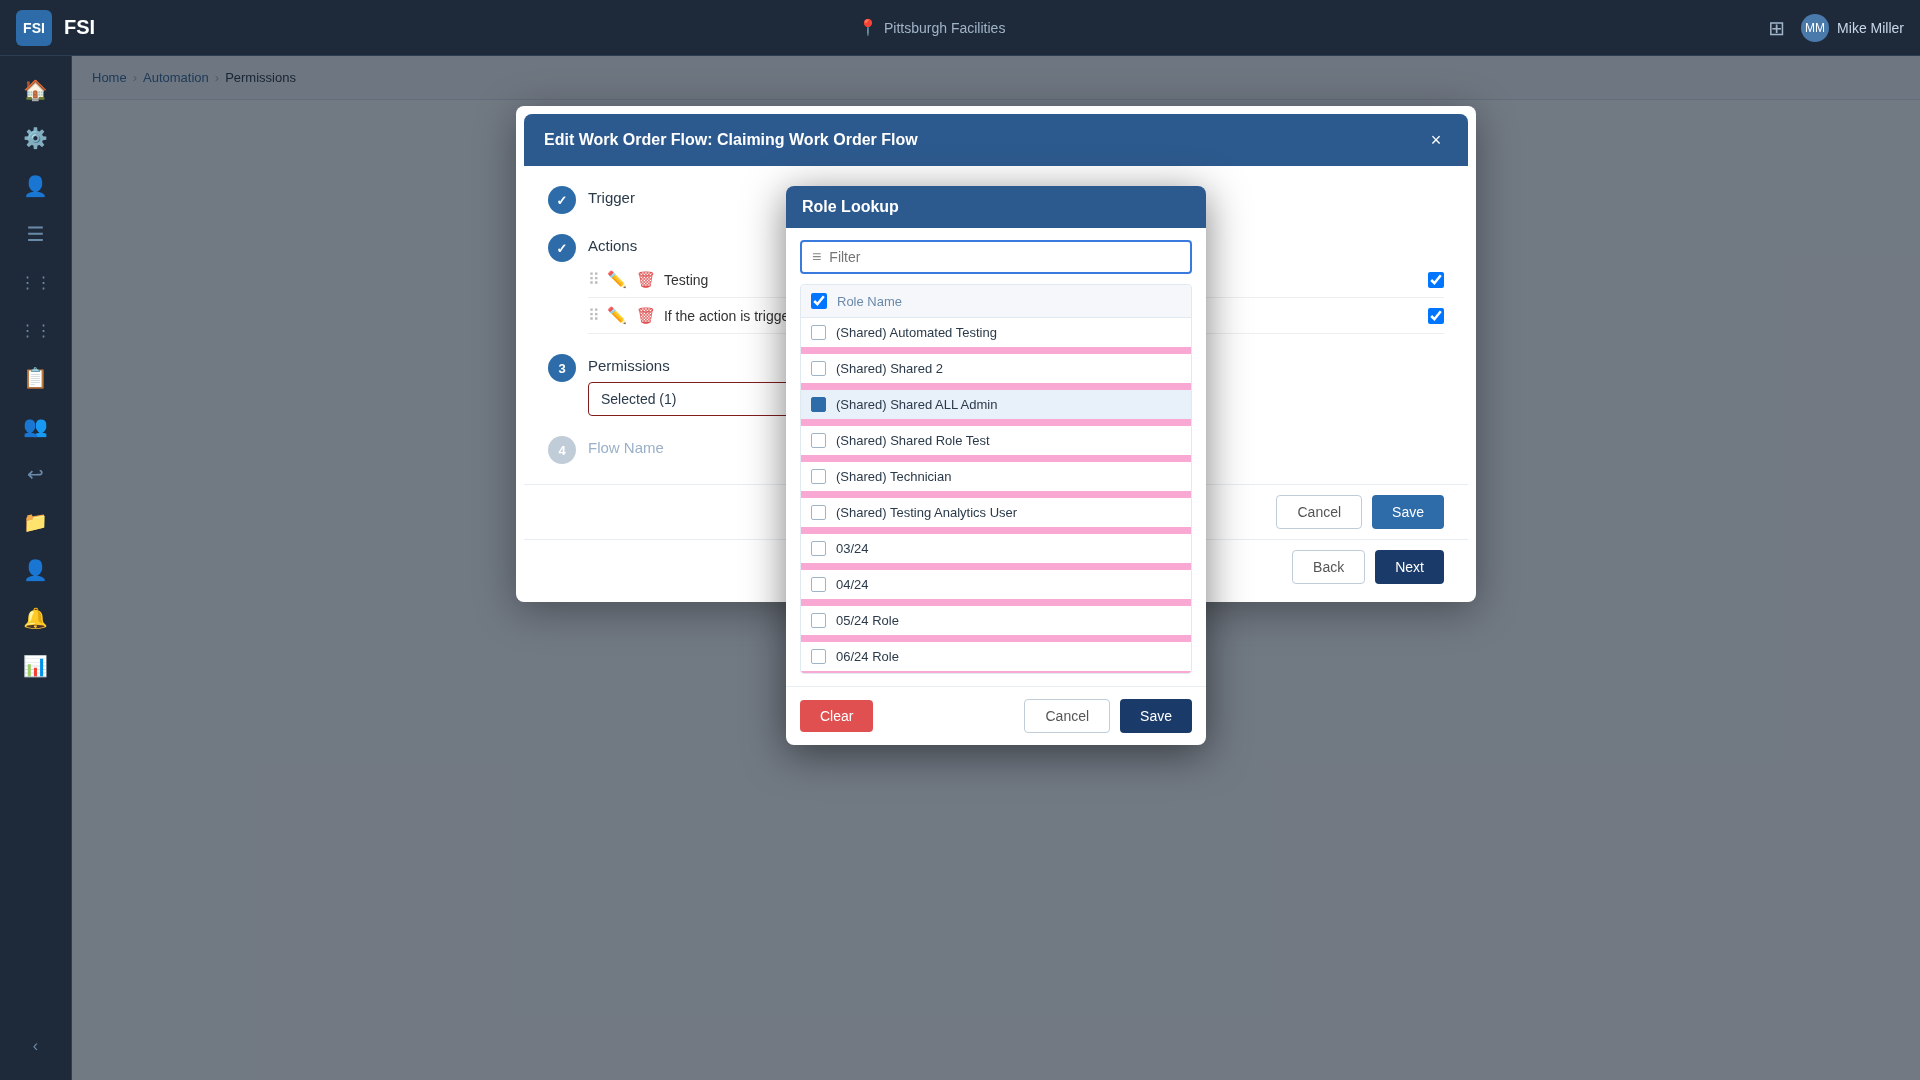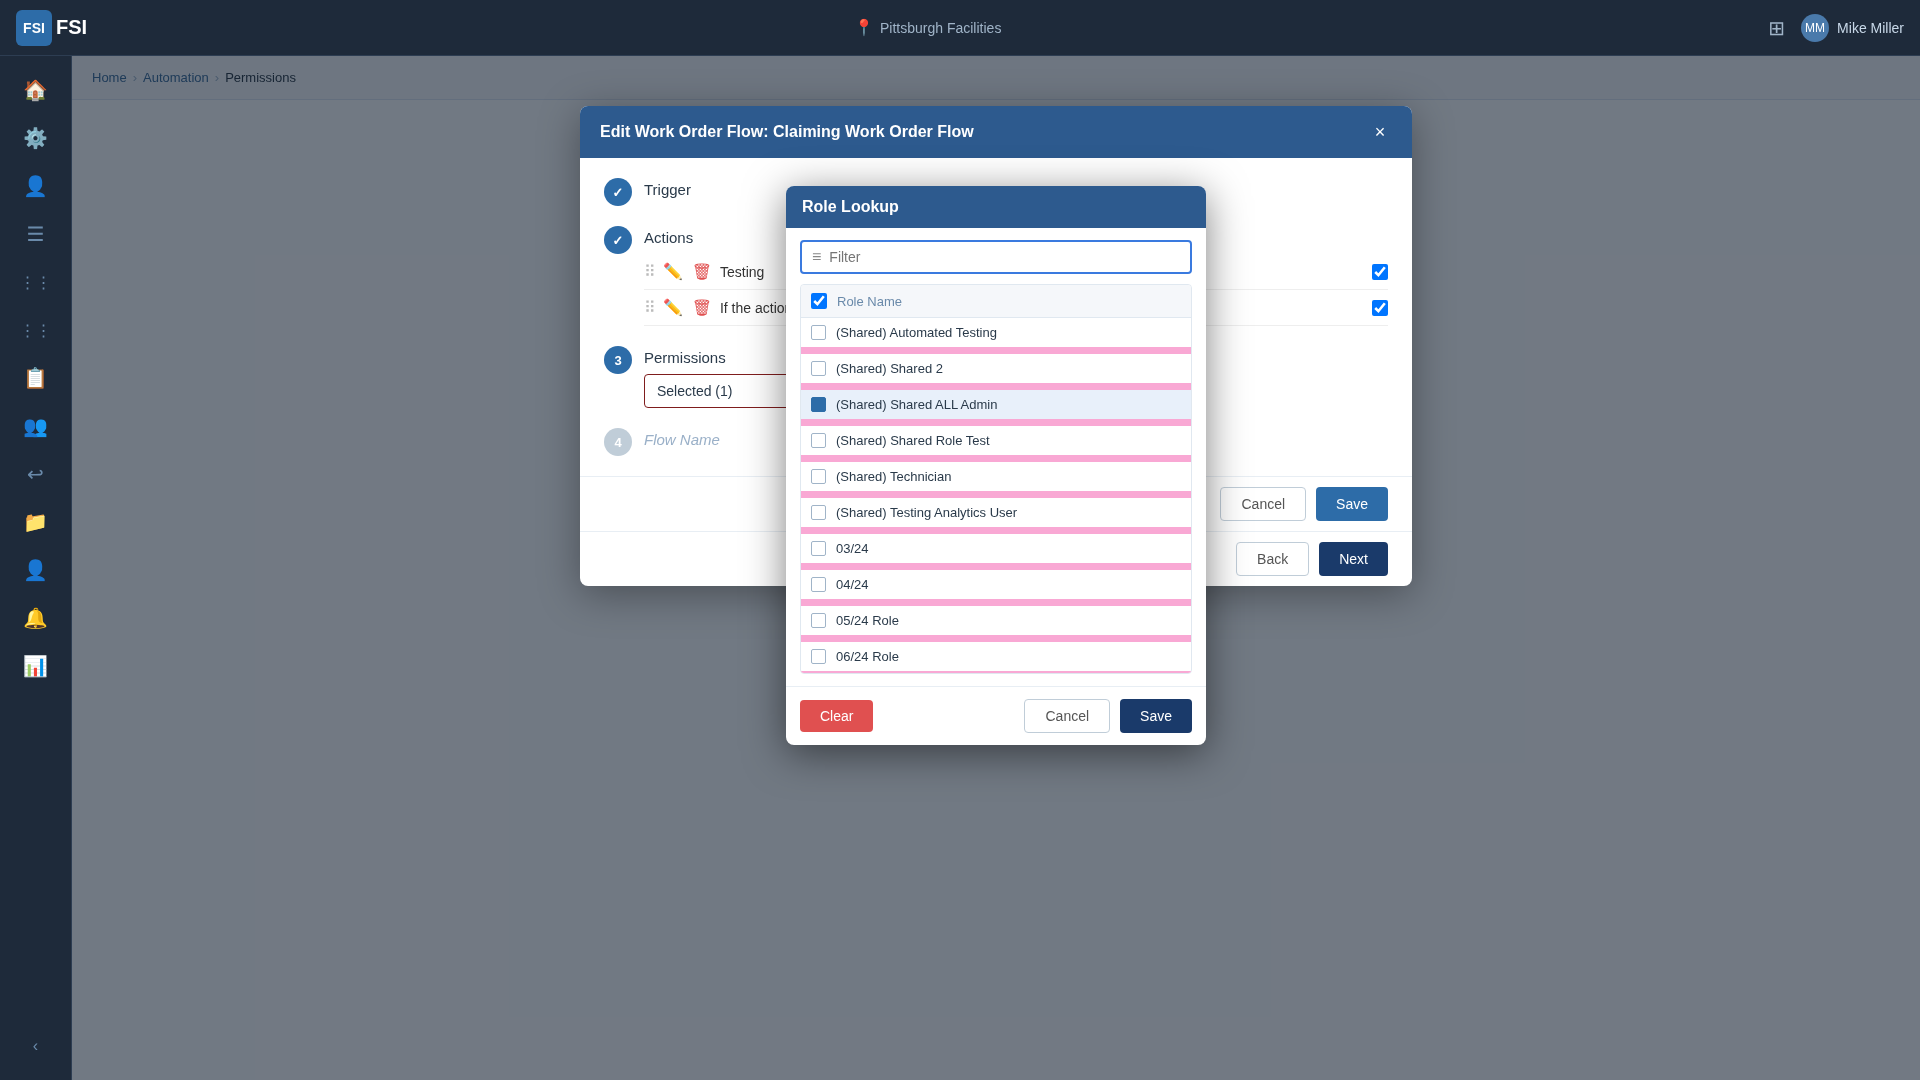--- a/index.html
+++ b/index.html
@@ -4,21 +4,21 @@
   <style>
     * { box-sizing: border-box; margin: 0; padding: 0; }
     body { font-family: 'Segoe UI', Arial, sans-serif; background: #1e2a3a; width: 1920px; height: 1080px; overflow: hidden; position: relative; }
 
     
     .topbar {
       position: absolute; top: 0; left: 0; right: 0; height: 56px;
       background: #1e2a3a; display: flex; align-items: center; padding: 0 16px;
       border-bottom: 1px solid #2d3d52;
     }
-    .topbar-logo { display: flex; align-items: center; }
+    .topbar-logo { display: flex; align-items: center; gap: 8px; }
     .topbar-logo-box { width: 36px; height: 36px; background: #2d6ca8; border-radius: 6px; display: flex; align-items: center; justify-content: center; }
     .topbar-logo-box span { color: white; font-weight: bold; font-size: 14px; }
     .topbar-brand { color: white; font-size: 20px; font-weight: 600; margin-left: 4px; }
     .topbar-center { flex: 1; display: flex; justify-content: center; align-items: center; gap: 6px; }
     .topbar-location { color: #a0b4c8; font-size: 14px; display: flex; align-items: center; gap: 4px; }
     .topbar-right { display: flex; align-items: center; gap: 16px; }
     .topbar-user { color: #c8d8e8; font-size: 14px; display: flex; align-items: center; gap: 8px; }
     .avatar { width: 28px; height: 28px; border-radius: 50%; background: #4a7aab; display: flex; align-items: center; justify-content: center; color: white; font-size: 12px; }
 
     
@@ -41,22 +41,22 @@
     .breadcrumb-bar {
       height: 44px; background: #e8eef4; display: flex; align-items: center; padding: 0 20px; gap: 6px;
       font-size: 13px; color: #5a7a9a; border-bottom: 1px solid #d0dcea;
     }
     .breadcrumb-sep { color: #9ab0c8; }
     .breadcrumb-link { color: #3a6a9a; cursor: pointer; }
 
     
     .edit-dialog {
       position: absolute; top: 50px; left: 50%; transform: translateX(-50%);
-      width: 832px; background: white; border-radius: 8px; box-shadow: 0 8px 40px rgba(0,0,0,0.35);
-      z-index: 101; padding: 0;
+      width: 960px; background: white; border-radius: 8px; box-shadow: 0 8px 40px rgba(0,0,0,0.35);
+      z-index: 101; padding: 8px;
     }
     .edit-dialog-header {
       background: #2d5a8e; color: white; padding: 14px 20px; border-radius: 8px 8px 0 0;
       display: flex; align-items: center; justify-content: space-between;
     }
     .edit-dialog-title { font-size: 16px; font-weight: 600; }
     .edit-dialog-close { width: 24px; height: 24px; display: flex; align-items: center; justify-content: center; cursor: pointer; color: white; font-size: 18px; }
     .edit-dialog-body { padding: 20px 24px; display: flex; flex-direction: column; gap: 16px; }
 
     
@@ -244,21 +244,21 @@
                 <span>Selected (1)</span>
                 <span>▾</span>
               </div>
             </div>
           </div>
         </div>
 
         <div class="step-row">
           <div class="step-num inactive">4</div>
           <div class="step-content">
-            <div class="step-label" style="color:#9ab0c8;font-style:italic;">Flow Name</div>
+            <div class="step-label" style="color:#9ab0c8;">Flow Name</div>
           </div>
         </div>
       </div>
     </div>
 
     <div style="padding: 10px 24px; display:flex; justify-content:flex-end; gap:10px; border-top: 1px solid #e8eef4;">
       <button class="btn btn-cancel">Cancel</button>
       <button class="btn btn-save">Save</button>
     </div>
 

